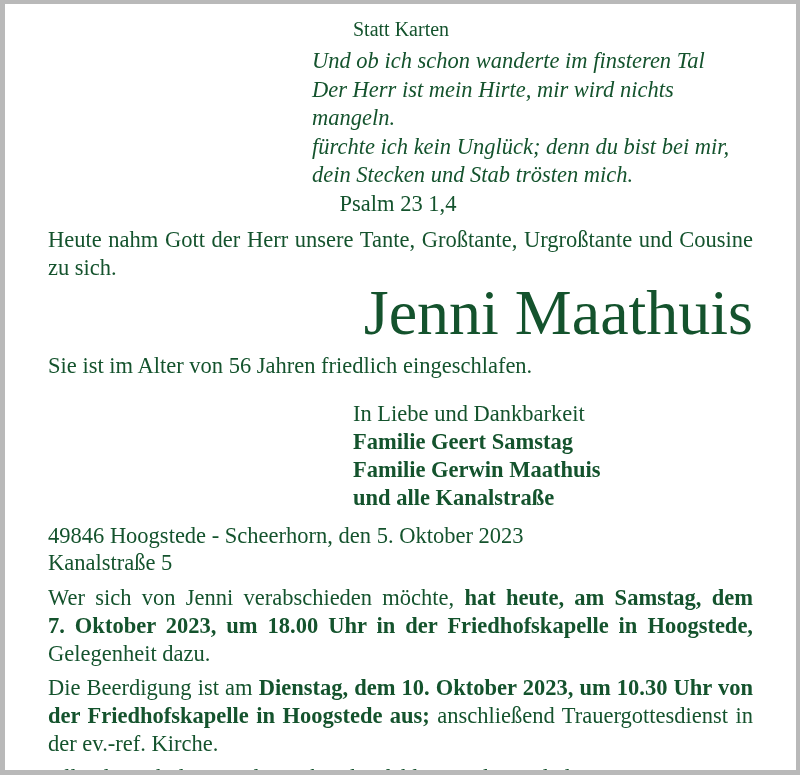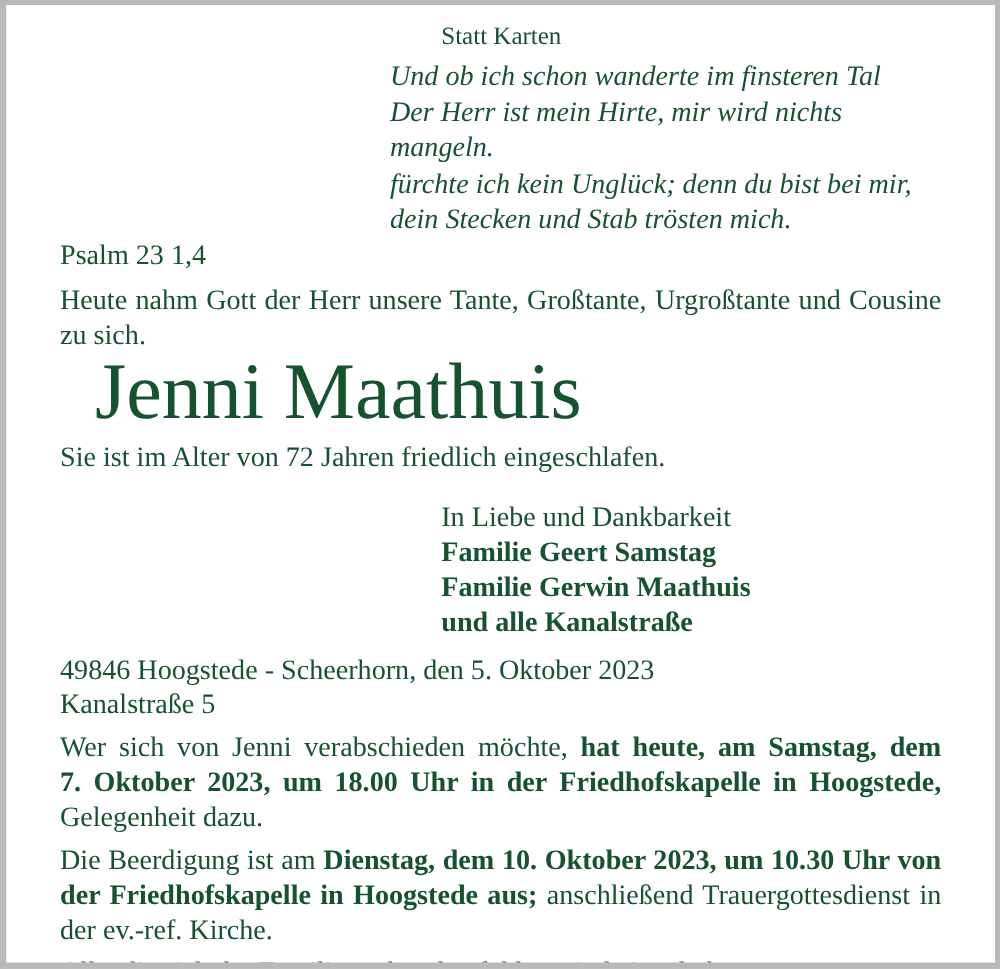--- a/index.html
+++ b/index.html
@@ -26,37 +26,37 @@
     font-size: 20px;
     line-height: 24px;
   }
   .psalm {
     margin-left: 264px;
     margin-top: 6px;
     font-style: italic;
     line-height: 28.5px;
   }
   .psalm-ref {
-    text-align: left;
+    text-align: center;
     margin-right: 5px;
     line-height: 28px;
   }
   .para { margin-top: 8px; }
   .jfull {
     text-align: justify;
     text-align-last: justify;
   }
   .jlast { text-align: left; }
   .b { font-weight: bold; }
   .name {
     margin: 0 0 0 28px;
     font-size: 64px;
     line-height: 62px;
     font-weight: 400;
-    text-align: left;
+    text-align: right;
     white-space: nowrap;
   }
   .passing { margin-top: 8px; }
   .mourners {
     margin-left: 305px;
     margin-top: 20px;
     line-height: 28px;
   }
   .address {
     margin-top: 10px;
@@ -82,21 +82,21 @@
 
   <div class="psalm-ref">Psalm 23 1,4</div>
 
   <div class="para">
     <div class="jfull">Heute nahm Gott der Herr unsere Tante, Großtante, Urgroßtante und Cousine</div>
     <div class="jlast">zu sich.</div>
   </div>
 
   <h1 class="name">Jenni Maathuis</h1>
 
-  <div class="passing">Sie ist im Alter von 72 Jahren friedlich eingeschlafen.</div>
+  <div class="passing">Sie ist im Alter von 56 Jahren friedlich eingeschlafen.</div>
 
   <div class="mourners">
     <div>In Liebe und Dankbarkeit</div>
     <div class="b">Familie Geert Samstag</div>
     <div class="b">Familie Gerwin Maathuis</div>
     <div class="b">und alle Kanalstraße</div>
   </div>
 
   <div class="address">
     <div>49846 Hoogstede - Scheerhorn, den 5. Oktober 2023</div>

